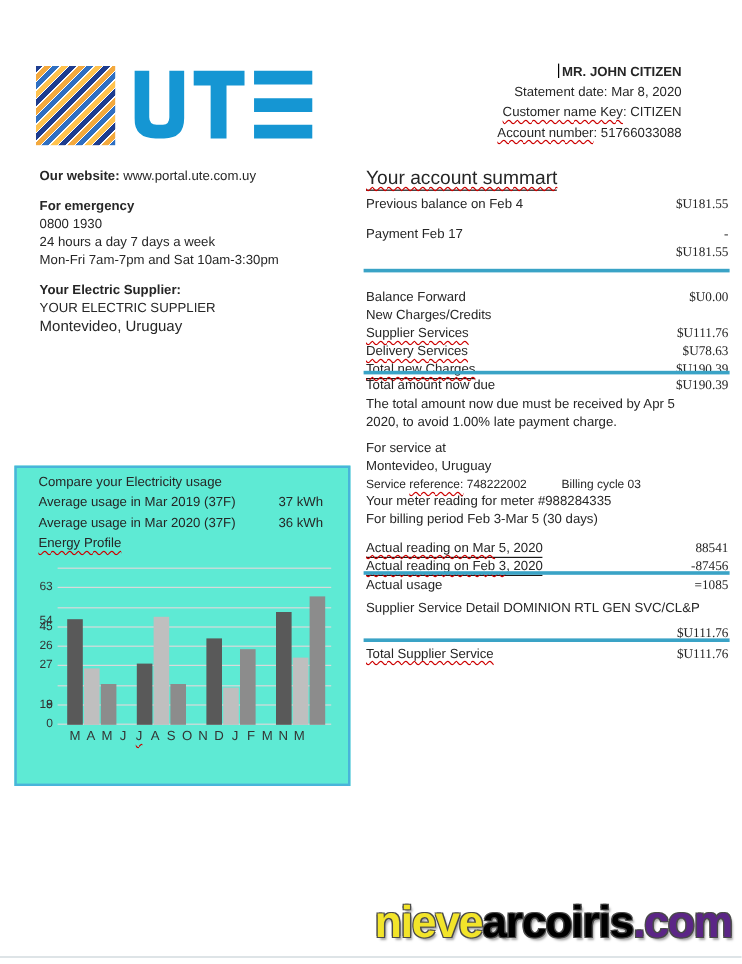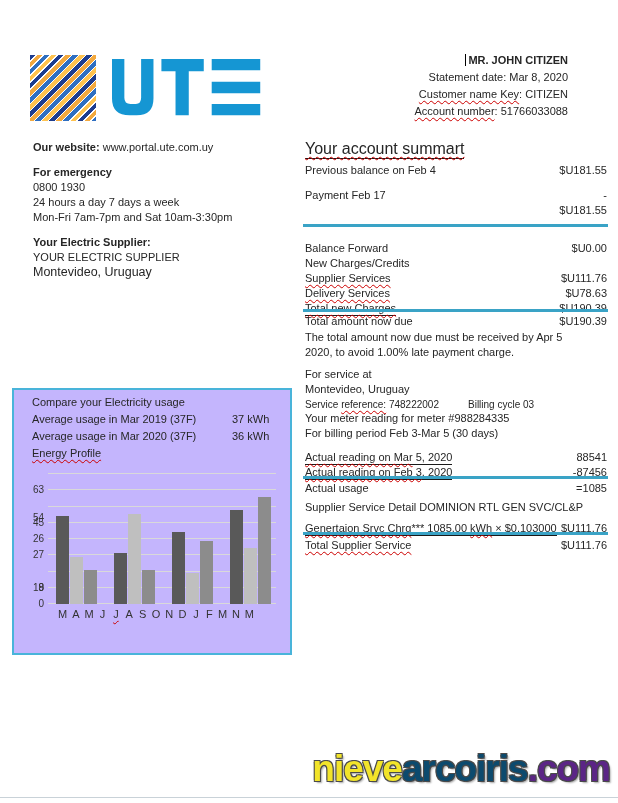--- a/index.html
+++ b/index.html
@@ -9,57 +9,57 @@
     font-family:"Liberation Sans", sans-serif; font-size:11px; color:#262626;
     overflow:hidden;
   }
   .b { font-weight:bold; }
   
   .sp { text-decoration: underline; text-decoration-style: wavy; text-decoration-color:#cc0000; text-decoration-thickness:1px; text-underline-offset:2px; }
   
   .ul { border-bottom:1px solid #1a1a1a; padding-bottom:1px; }
   
   .rrow { position:absolute; left:305px; width:302px; height:15px; }
-  .rrow .val { position:absolute; right:0; top:0; }
+  .rrow .val { position:absolute; right:0; top:0;font-family:Liberation Serif, serif; }
   .blueline { position:absolute; left:303px; width:305px; height:3px; background:#3aa3c6; }
   
   #hdr { position:absolute; top:52px; right:50px; text-align:right; line-height:17px; }
   .cursor { display:inline-block; width:1px; height:12px; background:#000; margin-right:2px; vertical-align:-2px; }
   
   .lrow { position:absolute; left:33px; white-space:nowrap; }
   .city-big { font-size:12.5px; }
   
   #logo { position:absolute; left:30px; top:55px; width:235px; height:66px; }
   #logo-square {
     position:absolute; left:0; top:0; width:66px; height:66px;
     background: repeating-linear-gradient(135deg,
       #1e3d8f 0 4px, #ffffff 4px 5px,
       #f3a93e 5px 9px, #ffffff 9px 10px,
       #2f6fc1 10px 14px, #ffffff 14px 15px,
       #ffc34f 15px 19px, #ffffff 19px 20px);
   }
   #logo-word { position:absolute; left:82px; top:2px; }
   
-  #usage-box { position:absolute; left:12px; top:388px; width:280px; height:267px; border:2px solid #49b4da; background:#c4b5fd; }
+  #usage-box { position:absolute; left:12px; top:388px; width:280px; height:267px; border:2px solid #49b4da; background:#5eead4; }
   #usage-box .urow { position:absolute; left:18px; white-space:nowrap; }
   #usage-box .uval { position:absolute; left:200px; }
   
   #chart-plot { position:absolute; left:34px; top:84px; width:228px; height:130px; }
   .gridline { position:absolute; left:0; right:0; height:1px; background:#d9d9d9; }
   .ylab { position:absolute; left:-30px; width:26px; text-align:right; font-size:10px; color:#333; }
   .bar { position:absolute; bottom:0; width:13px; }
   #chart-x { position:absolute; left:42px; top:218px; width:200px; display:flex; justify-content:space-between; font-size:11px; color:#333; }
   #chart-x span { width:13px; text-align:center; }
   
   #watermark {
     position:absolute; right:8px; top:748px; font-size:37px; font-weight:bold; letter-spacing:-1px;
     text-shadow:-1px -1px 0 #4a4a4a, 1px -1px 0 #4a4a4a, -1px 1px 0 #4a4a4a, 1px 1px 0 #4a4a4a, 2px 2px 2px rgba(0,0,0,0.35);
   }
   #watermark .w1 { color:#f2e42a; }
-  #watermark .w2 { color:#0c4a6e; }
+  #watermark .w2 { color:#000000; }
   #watermark .w3 { color:#5b2586; }
   #bottom-rule { position:absolute; left:0; right:0; top:797px; border-top:1px solid #c9d2d8; }
   .small { font-size:10px; }
   .title { font-size:16px; }
 </style>
 </head>
 <body>
 
 <div id="logo">
   <div id="logo-square"></div>
@@ -160,21 +160,20 @@
 
   <div class="rrow" style="top:482px">
     <span>Actual usage</span>
     <span class="val">=1085</span>
   </div>
 </div>
 
 <div>
   <div class="rrow" style="top:501px">Supplier Service Detail DOMINION RTL GEN SVC/CL&amp;P</div>
   <div class="rrow" style="top:522px">
-    <span class="ul"><span class="sp">Genertaion Srvc Chrg</span><span>*** 1085.00 </span><span class="sp">kWh</span><span> × $0.103000</span></span>
     <span class="val">$U111.76</span>
   </div>
   <div class="blueline" style="top:532px"></div>
   <div class="rrow" style="top:539px">
     <span class="sp">Total Supplier Service</span>
     <span class="val">$U111.76</span>
   </div>
 </div>
 
 <div id="usage-box">

